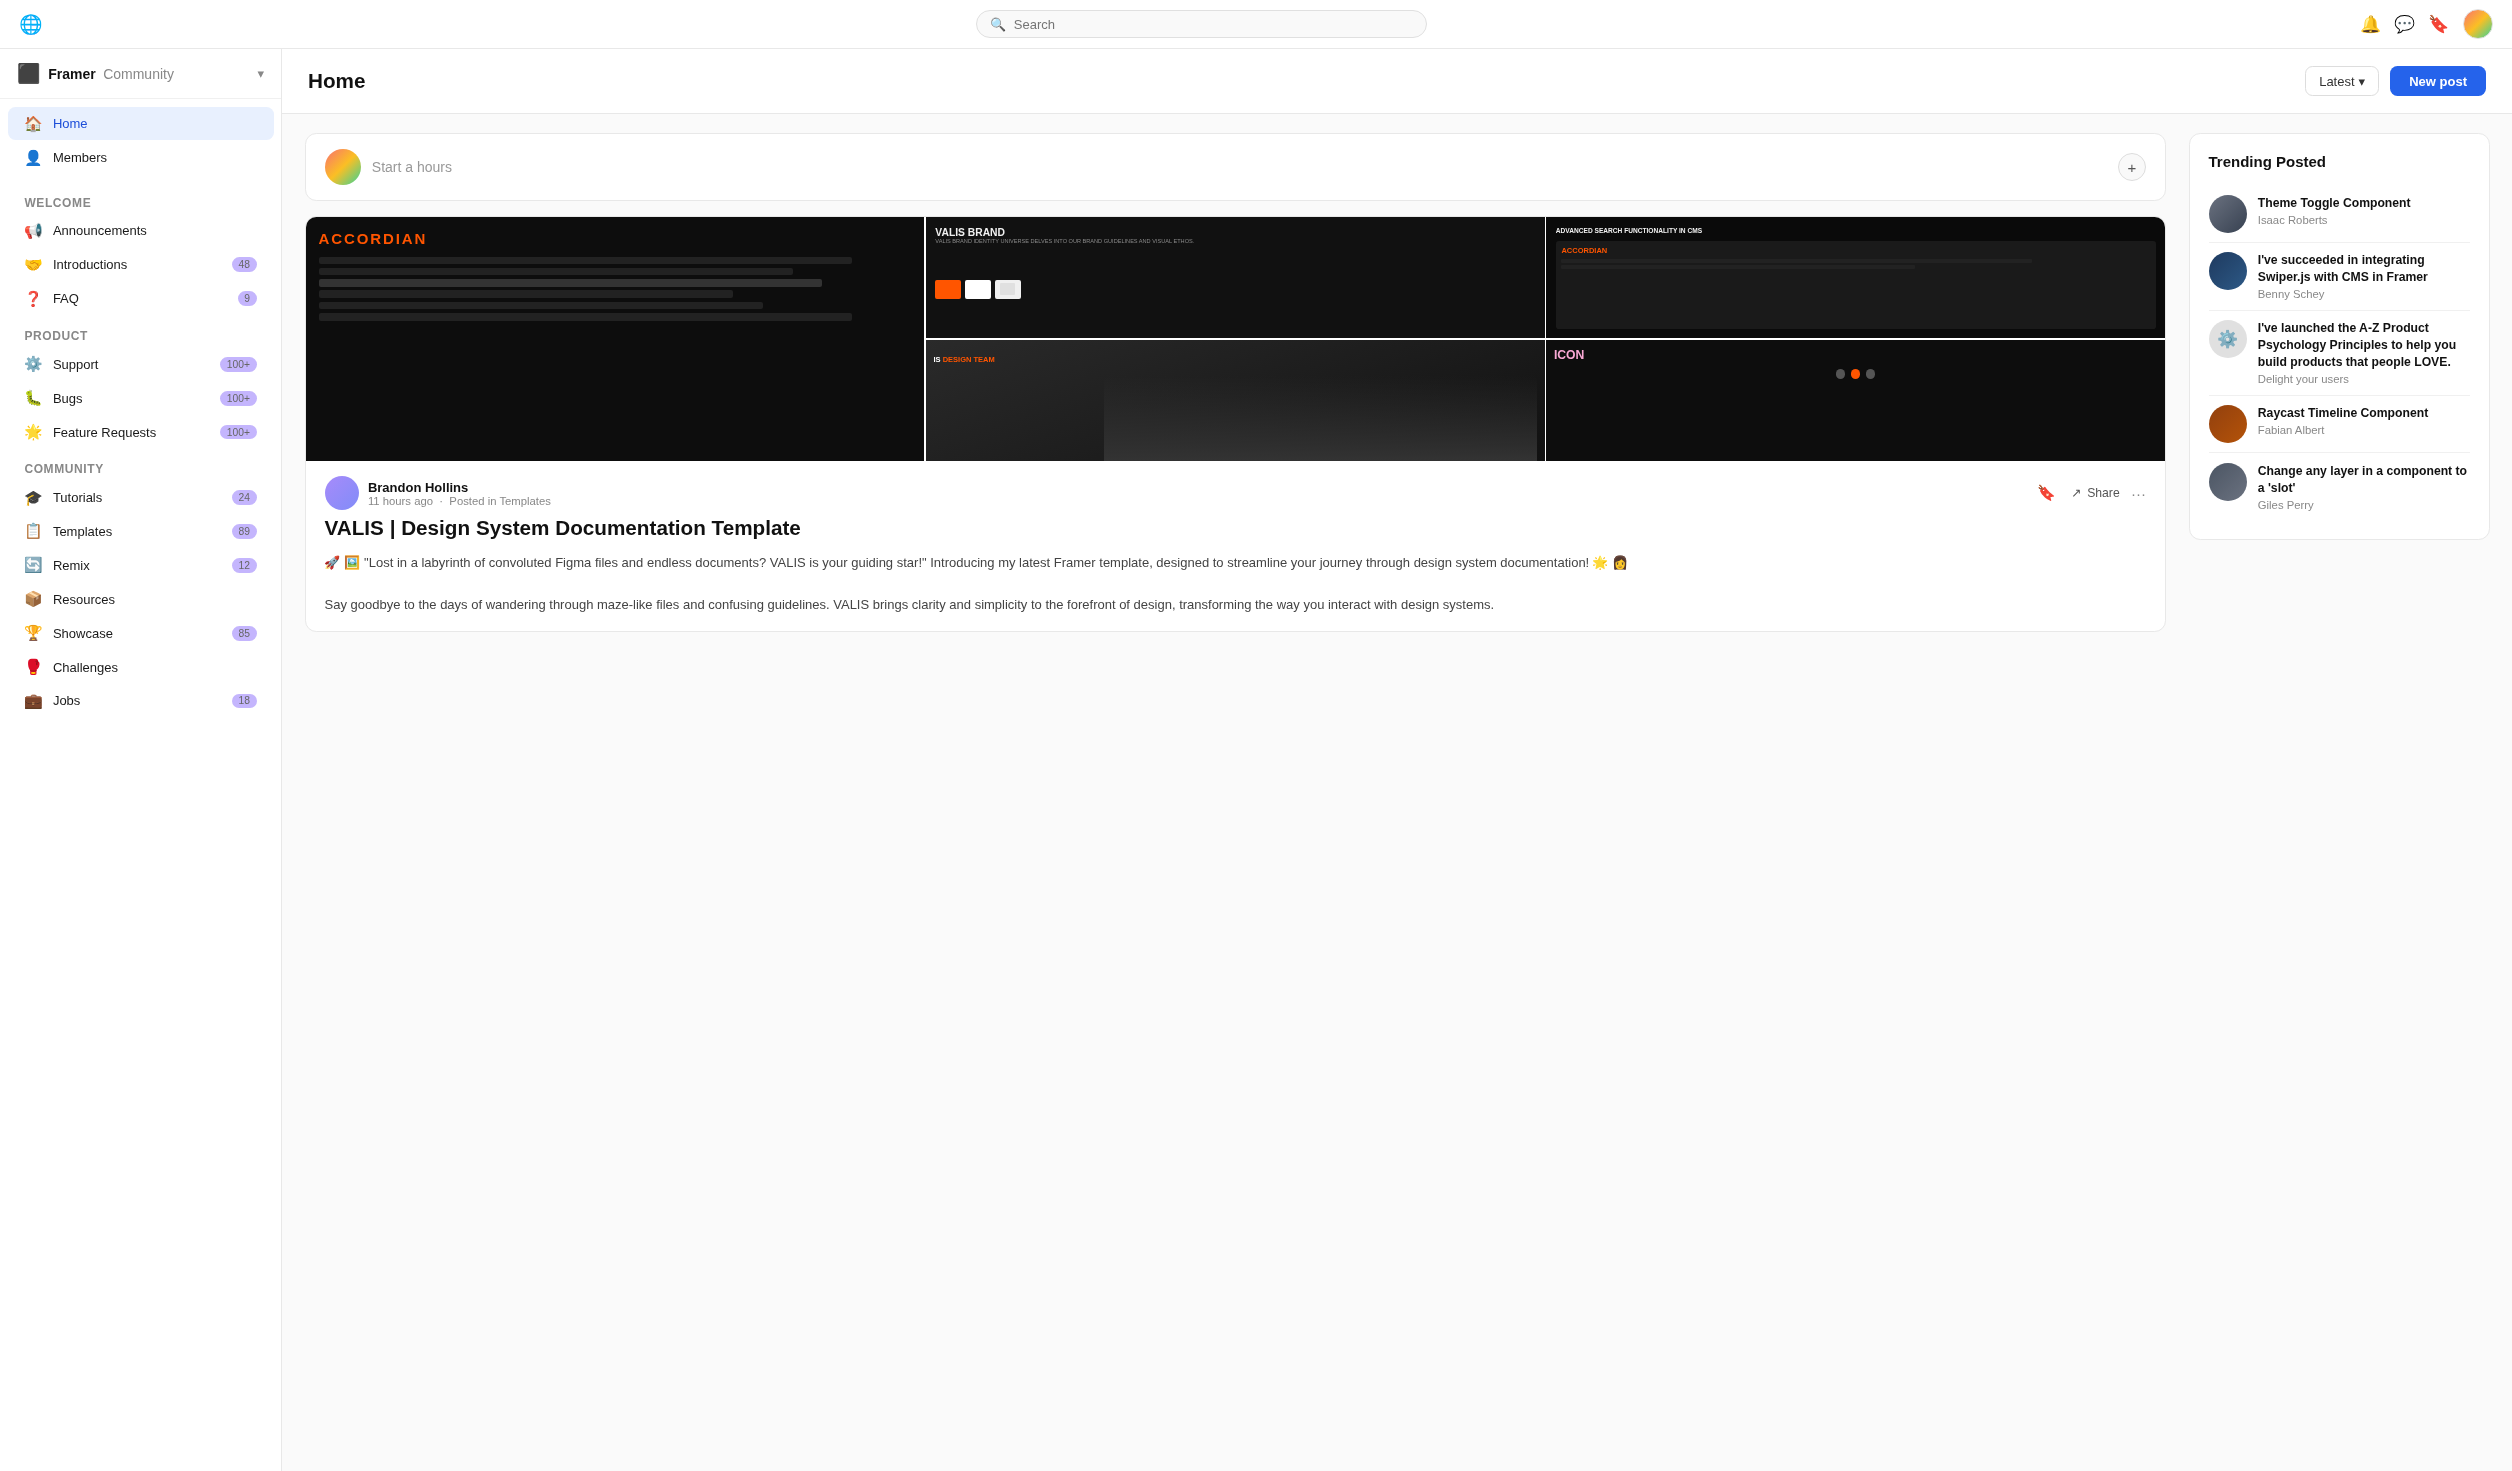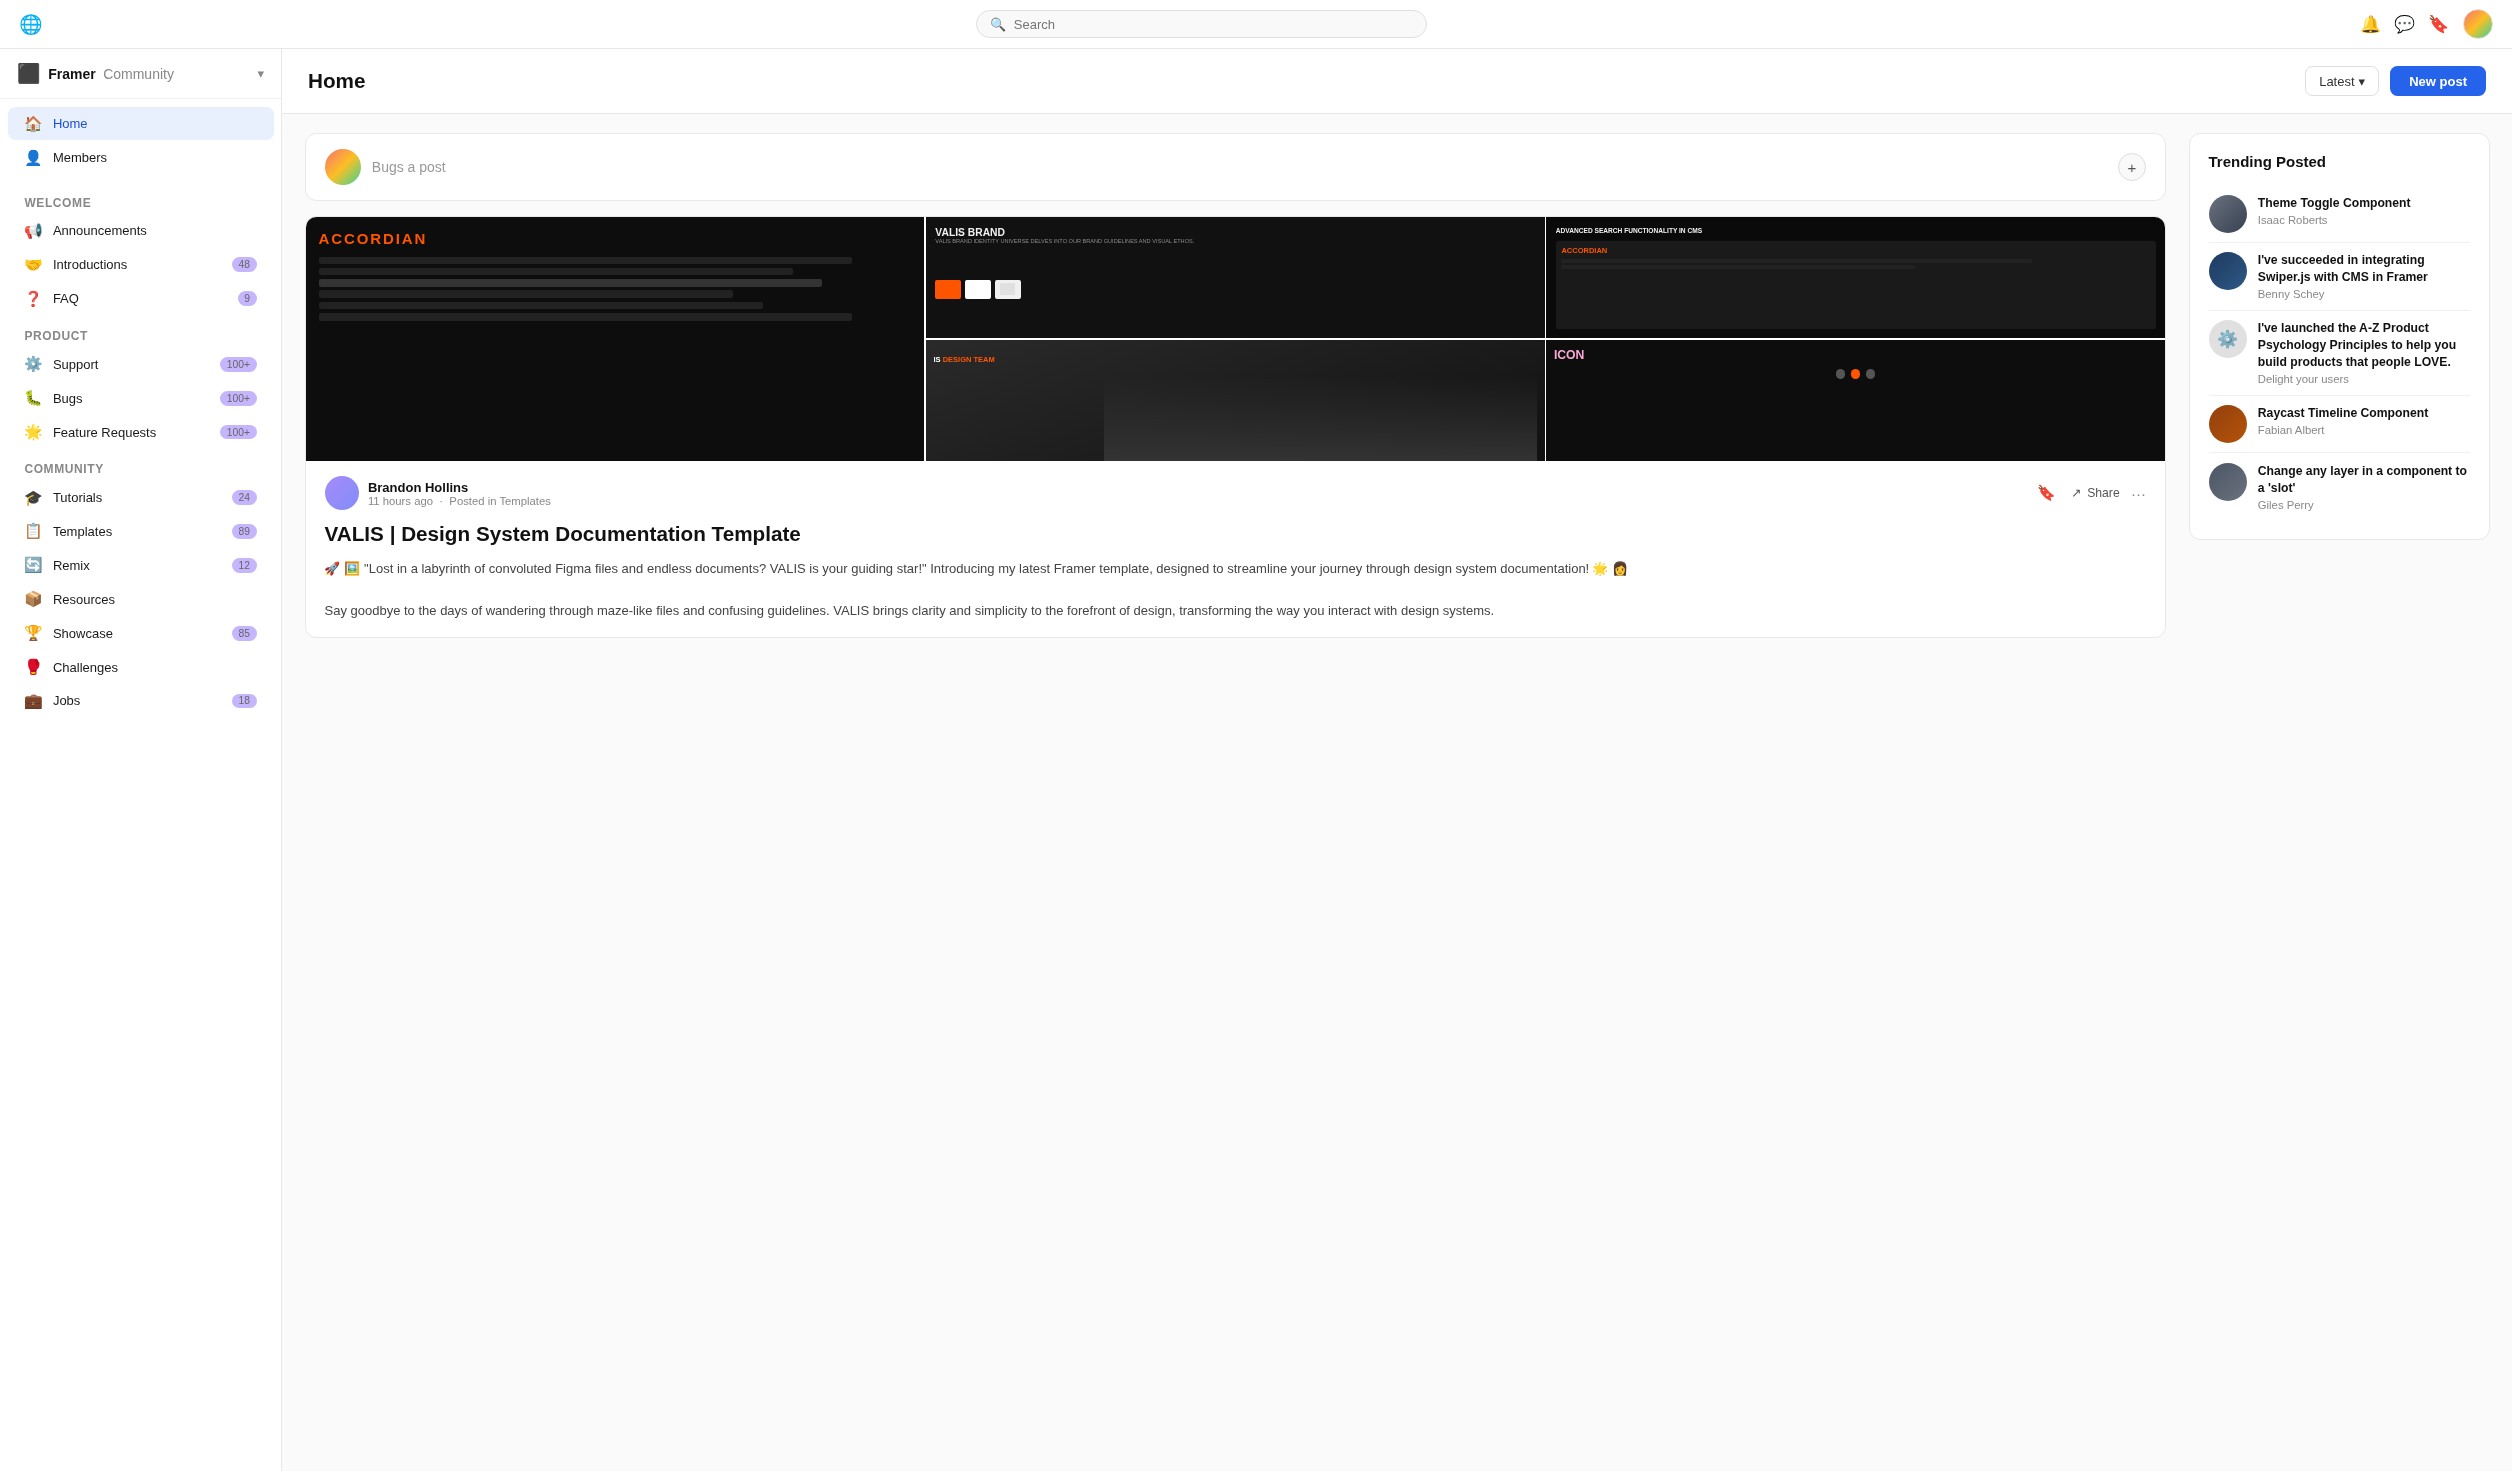--- a/index.html
+++ b/index.html
@@ -129,21 +129,21 @@
     .post-image-main {
       grid-row: 1 / 3; background: #111;
       display: flex; align-items: center; justify-content: center;
     }
     .post-image-cell {
       background: #222; display: flex; align-items: center;
       justify-content: center; overflow: hidden;
     }
 
     .post-body { padding: 15px 19px; }
-    .post-meta { display: flex; align-items: center; justify-content: space-between; margin-bottom: 11px; }
+    .post-meta { display: flex; align-items: center; justify-content: space-between; margin-bottom: 5px; }
     .post-author { display: flex; align-items: center; gap: 9.4px; }
     .post-author-avatar {
       width: 34px; height: 34px; border-radius: 50%;
       background: linear-gradient(135deg, #a78bfa, #818cf8);
     }
     .post-author-info .author-name { font-size: 13px; font-weight: 600; color: #111; }
     .post-author-info .post-time { font-size: 11.3px; color: #888; }
     .post-actions { display: flex; align-items: center; gap: 11.3px; }
     .bookmark-btn {
       background: none; border: none; cursor: pointer;
@@ -342,21 +342,21 @@
         <button class="new-post-btn">New post</button>
       </div>
     </div>
 
     <div class="content-body">
       <div class="feed">
 
         <div class="composer">
           <div class="composer-left">
             <div class="composer-avatar"></div>
-            <span class="composer-placeholder">Bugs a post</span>
+            <span class="composer-placeholder">Start a hours</span>
           </div>
           <div class="composer-plus">+</div>
         </div>
 
         <div class="post-card">
 
           <div class="post-images">
 
             <div class="post-image-main">
               <div style="background:#0d0d0d;width:100%;height:100%;padding:13px;display:flex;flex-direction:column;gap:5.6px;">

